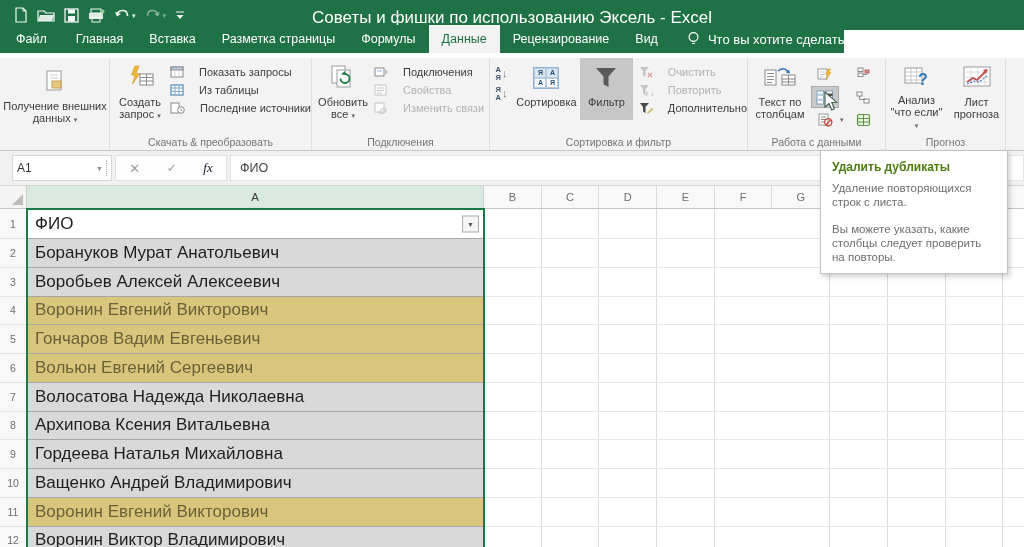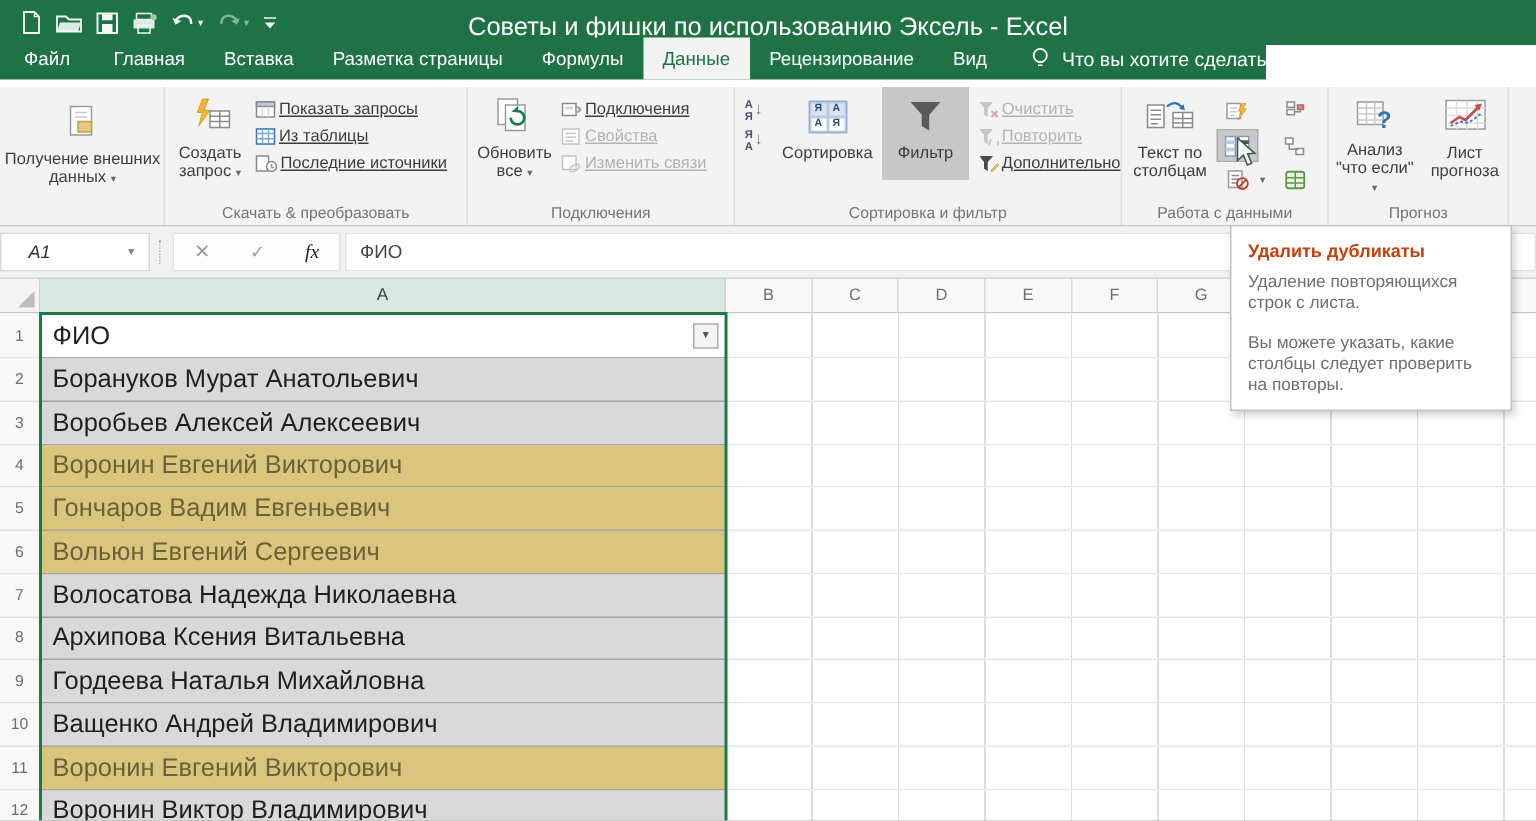--- a/index.html
+++ b/index.html
@@ -25,37 +25,37 @@
   
   .ribbon{position:absolute;left:0;top:58px;width:1024px;height:93px;background:#f3f3f3;border-bottom:1px solid #c9c9c9;}
   .rgroup{position:absolute;top:0;height:92px;border-right:1px solid #dedede;}
   .glabel{position:absolute;bottom:2px;left:0;right:0;text-align:center;font-size:10.5px;color:#757575;white-space:nowrap;overflow:hidden;}
   .grow{display:flex;height:76px;align-items:flex-start;}
   .bigbtn{display:flex;flex-direction:column;align-items:center;padding-top:4px;font-size:11px;line-height:12px;color:#3d3d3d;text-align:center;cursor:default;height:74px;}
   .bigbtn .bicon{height:32px;display:flex;align-items:center;justify-content:center;}
   .biglbl{margin-top:2px;}
   .dd{font-size:7px;color:#666;}
   .minicol{display:flex;flex-direction:column;padding-top:8px;gap:4px;}
-  .mini{display:flex;align-items:center;gap:2px;font-size:11px;color:#3d3d3d;height:14px;white-space:nowrap;cursor:default;text-decoration:underline;}
+  .mini{display:flex;align-items:flex-start;gap:15px;font-size:11px;color:#3d3d3d;height:14px;white-space:nowrap;cursor:default;}
   .mini.off{color:#b3b3b3;}
   .sortcol{display:flex;flex-direction:column;gap:5px;padding-top:8px;align-items:center;}
   .sico{display:flex;align-items:center;gap:1px;cursor:default;}
   .sltr{display:flex;flex-direction:column;font-size:7.5px;font-weight:bold;color:#44546a;line-height:7.5px;}
   .sarr{font-size:11px;color:#7a7a7a;line-height:11px;}
   .filterbig{background:#c7c7c7;}
   .sbicon{display:grid;grid-template-columns:12px 12px;grid-template-rows:10px 10px;border:1px solid #95b3d7;}
   .sbicon span{display:flex;align-items:center;justify-content:center;font-size:7px;font-weight:bold;color:#1f4e79;background:#fff;border:0.5px solid #b7cbe3;}
   .sbicon span:nth-child(-n+2){background:#dbe5f1;}
   .icol{display:flex;flex-direction:column;padding-top:6px;gap:3px;align-items:flex-start;}
   .ibtn{display:flex;align-items:center;justify-content:center;width:26px;height:20px;cursor:default;}
   .ibtn.hl{background:#c9c9c9;outline:1px solid #aaa;}
   .ivrow{display:flex;align-items:center;gap:2px;}
   
   .fbar{position:absolute;left:0;top:151px;width:1024px;height:35px;background:#f1f1f1;border-bottom:1px solid #d4d4d4;}
-  .namebox{position:absolute;left:0;top:4px;width:100px;height:26px;background:#fff;border:1px solid #d9d9d9;display:flex;align-items:center;font-size:12px;color:#333;padding-left:18px;font-style:italic;}
+  .namebox{position:absolute;left:12px;top:4px;width:100px;height:26px;background:#fff;border:1px solid #d9d9d9;display:flex;align-items:center;font-size:12px;color:#333;padding-left:4px;}
   .namebox .nbdd{position:absolute;right:8px;font-size:7px;color:#888;}
   .fsep{position:absolute;left:106px;top:9px;height:16px;border-left:1px dotted #b5b5b5;}
   .fxbox{position:absolute;left:115px;top:4px;width:112px;height:26px;background:#fdfdfd;border:1px solid #e2e2e2;display:flex;align-items:center;justify-content:space-around;color:#9b9b9b;}
   .fxbox .fxx{font-size:13px;}
   .fxbox .fxc{font-size:12px;}
   .fxbox .fxf{font-size:13px;font-style:italic;color:#0f172a;font-family:"Liberation Serif","DejaVu Serif",serif;}
   .ffield{position:absolute;left:230px;top:4px;right:0;height:26px;background:#fff;border:1px solid #e4e4e4;display:flex;align-items:center;padding-left:9px;font-size:12.5px;color:#444;}
   
   .colheaders{position:absolute;left:0;top:186px;width:1062px;height:23px;display:flex;background:#f8f8f8;border-bottom:1px solid #c6c6c6;}
   .corner{width:27px;position:relative;border-right:1px solid #cfcfcf;background:#f4f4f4;}
@@ -67,21 +67,21 @@
   .srow.r1{height:30px;}
   .rn{width:27px;background:#f8f8f8;border-right:1px solid #cfcfcf;border-bottom:1px solid #e2e2e2;display:flex;align-items:center;justify-content:center;font-size:10.5px;color:#6d6d6d;}
   .ca{width:457px;display:flex;align-items:center;padding-left:8px;font-size:17px;color:#1f1f1f;border-bottom:1px solid #a6a6a6;background:#fff;position:relative;white-space:nowrap;overflow:hidden;}
   .rest{flex:1;border-bottom:1px solid #e6e6e6;background:repeating-linear-gradient(to right,#fff 0,#fff 56.7px,#dcdcdc 56.7px,#dcdcdc 57.7px);}
   .fill-gray .ca{background:#d9d9d9;}
   .fill-tan  .ca{background:#d9c67c;color:#6c6139;}
   .filterbtn{position:absolute;right:5px;top:50%;transform:translateY(-50%);width:17px;height:17px;background:#f5f5f5;border:1px solid #ababab;display:flex;align-items:center;justify-content:center;font-size:7px;color:#555;cursor:default;}
   .sel{position:absolute;left:26px;top:208px;width:459px;height:345px;border:2px solid #1b7a44;pointer-events:none;z-index:20;}
   
   .tooltip{position:absolute;left:820px;top:150px;width:188px;min-height:120px;background:#fff;border:1px solid #c3c3c3;box-shadow:2px 3px 5px rgba(0,0,0,.18);z-index:50;padding:9px 11px;}
-  .tooltip .tt{font-size:12px;font-weight:bold;color:#c2410c;}
+  .tooltip .tt{font-size:12px;font-weight:bold;color:#4d7c0f;}
   .tooltip p{font-size:11.5px;color:#6e6e6e;line-height:14px;margin-top:7px;}
   .tooltip p + p{margin-top:13px;}
   
   .cursor{position:absolute;left:824px;top:91px;z-index:60;pointer-events:none;}
   svg{display:block;}
 </style>
 </head>
 <body>
 
 <div class="screen">

